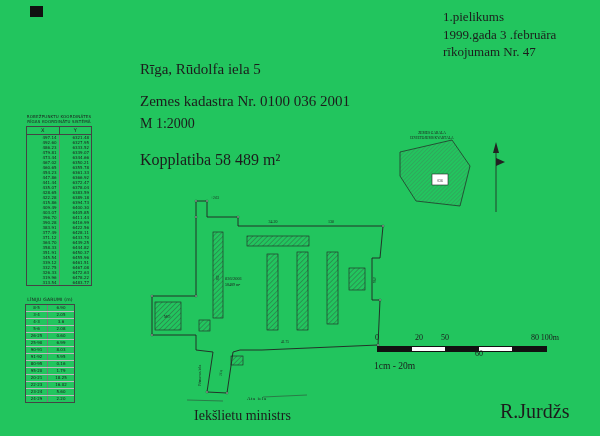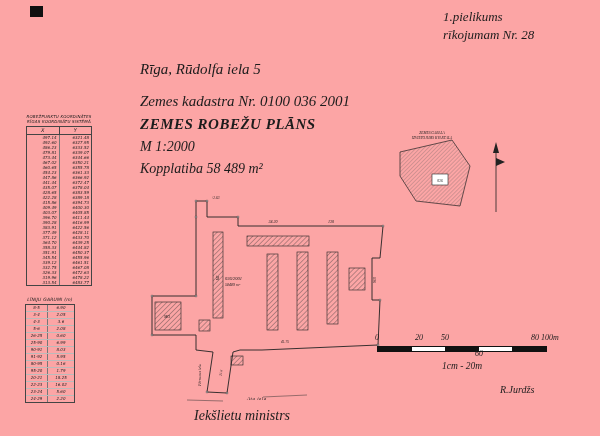--- a/index.html
+++ b/index.html
@@ -1,32 +1,32 @@
 <!DOCTYPE html>
 <html><head>
 <meta charset="utf-8">
 <style>
   * { margin:0; padding:0; box-sizing:border-box; }
   html,body { background:#fff; }
   .page {
-    position:relative; width:600px; height:436px; background:#fca5a5;
-    font-family:"Liberation Serif", serif; color:#1c1c1c; overflow:hidden;font-style:italic;
+    position:relative; width:600px; height:436px; background:#22c55e;
+    font-family:"Liberation Serif", serif; color:#1c1c1c; overflow:hidden;
   }
   .abs { position:absolute; }
 
   .stamp { left:30px; top:6px; width:13px; height:11px; background:#101010; }
 
   .appendix { left:443px; top:8px; font-size:13px; line-height:17.5px; white-space:nowrap; }
 
   .title-block { left:140px; top:60px; width:320px; }
   .tb-line1 { font-size:15px; line-height:19px; }
   .tb-line2 { font-size:15px; line-height:19px; margin-top:13px; }
   .tb-line3 { font-size:15px; line-height:19px; margin-top:4px; font-weight:bold; letter-spacing:0.5px; }
   .tb-line4 { font-size:14px; line-height:18px; margin-top:4px; }
-  .tb-line5 { font-size:14px; line-height:18px; margin-top:4px; }
+  .tb-line5 { font-size:16px; line-height:18px; margin-top:18px; }
 
   
   .coord-table { left:26px; top:114px; width:66px; font-family:"DejaVu Sans", sans-serif; }
   .ct-title { font-size:4px; line-height:5px; text-align:center; letter-spacing:0.2px; }
   .ct-box { margin-top:2px; border:1px solid #444; }
   .ct-head { display:flex; border-bottom:1px solid #444; font-size:5px; line-height:7px; text-align:center; }
   .ct-head span { flex:1; }
   .ct-head .ct-x { border-right:1px solid #444; }
   .ct-row { display:flex; font-size:4px; line-height:5px; text-align:right; }
   .ct-row span { flex:1; padding-right:2px; white-space:nowrap; overflow:hidden; }
@@ -52,41 +52,41 @@
   .sb-tick { position:absolute; top:0; transform:translateX(-50%); white-space:nowrap; }
   .sb-tick:nth-child(1){ left:3px; }
   .sb-tick:nth-child(2){ left:37px;margin-left:8px; }
   .sb-tick:nth-child(3){ left:71px; }
   .sb-tick:nth-child(4){ left:105px;margin-top:16px; }
   .sb-tick:nth-child(5){ left:139px;padding-left:44px; }
   .sb-tick:nth-child(6){ left:175px; transform:translateX(-45%); }
   .sb-bar { margin-left:3px; margin-top:2px; width:170px; height:6px; border:1px solid #111; display:flex; background:#fff; }
   .sb-seg { flex:1; }
   .sb-seg.dark { background:#111; }
-  .sb-ratio { margin-top:9px; width:176px; text-align:center; font-size:9.5px; }
+  .sb-ratio { margin-top:9px; width:176px; font-size:9.5px; }
 
   .footer-left  { left:194px; top:408px; font-size:14px; }
-  .footer-right { left:500px; top:384px; font-size:10px; }
+  .footer-right { left:500px; top:400px; font-size:20px; }
 </style>
 </head>
 <body>
 
 <div class="page">
 
   <div class="abs stamp"></div>
 
   <div class="abs appendix">
     <div>1.pielikums</div>
-    <div>rīkojumam Nr. 28</div>
+    <div>1999.gada  3 .februāra</div>
+    <div>rīkojumam Nr. 47</div>
   </div>
 
   <div class="abs title-block">
     <div class="tb-line1">Rīga, Rūdolfa iela 5</div>
     <div class="tb-line2">Zemes kadastra Nr. 0100 036 2001</div>
-    <div class="tb-line3">ZEMES ROBEŽU PLĀNS</div>
     <div class="tb-line4">M 1:2000</div>
     <div class="tb-line5">Kopplatiba 58 489 m²</div>
   </div>
 
   <div class="abs coord-table">
     <div class="ct-title">ROBEŽPUNKTU KOORDINĀTES</div>
     <div class="ct-title">RĪGAS KOORDINĀTU SISTĒMĀ</div>
     <div class="ct-box">
       <div class="ct-head">
         <span class="ct-x">X</span>

